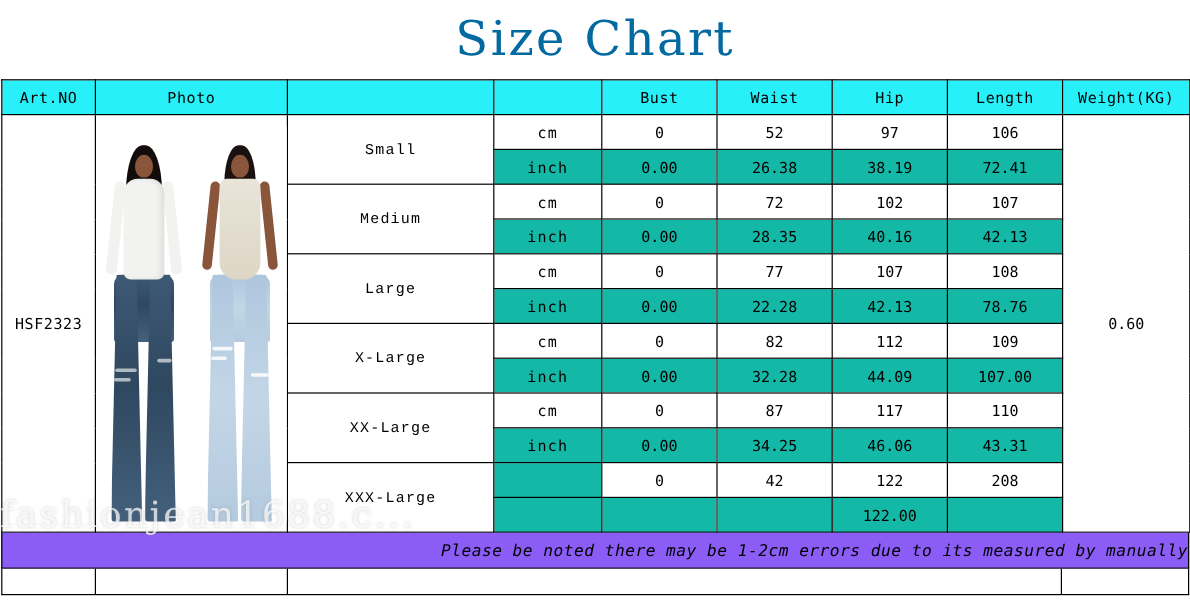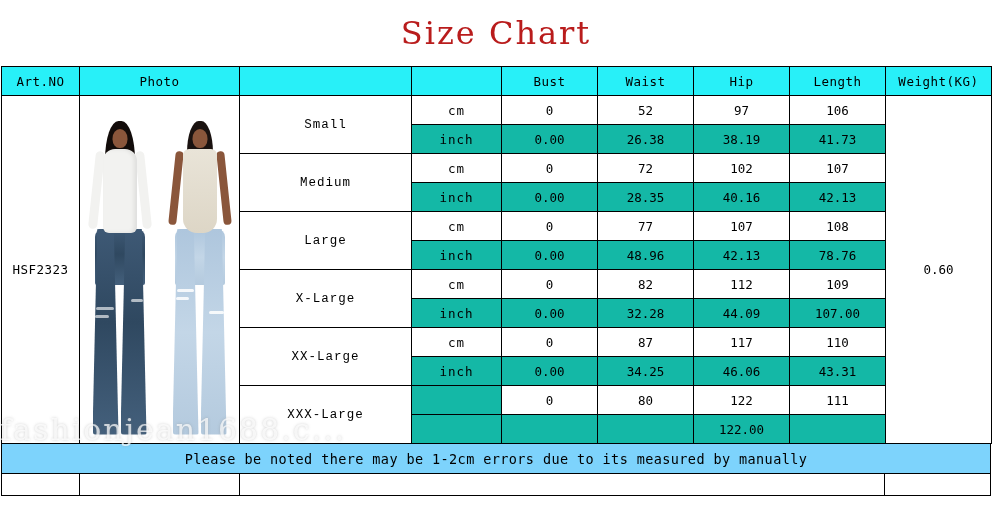--- a/index.html
+++ b/index.html
@@ -17,24 +17,24 @@
   #sheet {
     position: relative;
     width: 992px;
     height: 505px;
     box-sizing: border-box;
   }
   
   .title {
     text-align: center;
     font-family: "DejaVu Serif", "Liberation Serif", serif;
-    font-size: 32px;
+    font-size: 40px;
     line-height: 62px;
     letter-spacing: 2px;
-    color: #b91c1c;
+    color: #0369a1;
     height: 66px;
     padding-top: 2px;
     box-sizing: border-box;
   }
   
   table.chart {
     border-collapse: collapse;
     width: 990px;
     margin: 0 1px;
     table-layout: fixed;
@@ -88,25 +88,26 @@
   }
   
   .note {
     border: 1px solid #000;
     border-top: none;
     width: 990px;
     margin: 0 1px;
     box-sizing: border-box;
     height: 30px;
     line-height: 30px;
-    text-align: center;
+    text-align: right;
     font-size: 13.5px;
     letter-spacing: 0.4px;
     color: #000;
-    background: #7dd3fc;
+    background: #8b5cf6;
+    font-style: italic;
   }
   .bottomstrip {
     width: 990px;
     margin: 0 1px;
     height: 22px;
     box-sizing: border-box;
     border: 1px solid #000;
     border-top: none;
     background: #fff;
     position: relative;
@@ -329,21 +330,21 @@
         <td class="cell-cm">52</td>
         <td class="cell-cm">97</td>
         <td class="cell-cm">106</td>
         <td class="weight" rowspan="12">0.60</td>
       </tr>
       <tr>
         <td class="cell-inch unitcell">inch</td>
         <td class="cell-inch">0.00</td>
         <td class="cell-inch">26.38</td>
         <td class="cell-inch">38.19</td>
-        <td class="cell-inch">41.73</td>
+        <td class="cell-inch">72.41</td>
       </tr>
 
       <tr>
         <td class="sizename" rowspan="2">Medium</td>
         <td class="cell-cm unitcell">cm</td>
         <td class="cell-cm">0</td>
         <td class="cell-cm">72</td>
         <td class="cell-cm">102</td>
         <td class="cell-cm">107</td>
       </tr>
@@ -359,21 +360,21 @@
         <td class="sizename" rowspan="2">Large</td>
         <td class="cell-cm unitcell">cm</td>
         <td class="cell-cm">0</td>
         <td class="cell-cm">77</td>
         <td class="cell-cm">107</td>
         <td class="cell-cm">108</td>
       </tr>
       <tr>
         <td class="cell-inch unitcell">inch</td>
         <td class="cell-inch">0.00</td>
-        <td class="cell-inch">48.96</td>
+        <td class="cell-inch">22.28</td>
         <td class="cell-inch">42.13</td>
         <td class="cell-inch">78.76</td>
       </tr>
 
       <tr>
         <td class="sizename" rowspan="2">X-Large</td>
         <td class="cell-cm unitcell">cm</td>
         <td class="cell-cm">0</td>
         <td class="cell-cm">82</td>
         <td class="cell-cm">112</td>
@@ -400,23 +401,23 @@
         <td class="cell-inch">0.00</td>
         <td class="cell-inch">34.25</td>
         <td class="cell-inch">46.06</td>
         <td class="cell-inch">43.31</td>
       </tr>
 
       <tr>
         <td class="sizename" rowspan="2">XXX-Large</td>
         <td class="cell-inch unitcell"></td>
         <td class="cell-cm">0</td>
-        <td class="cell-cm">80</td>
+        <td class="cell-cm">42</td>
         <td class="cell-cm">122</td>
-        <td class="cell-cm">111</td>
+        <td class="cell-cm">208</td>
       </tr>
       <tr>
         <td class="cell-inch unitcell"></td>
         <td class="cell-inch"></td>
         <td class="cell-inch"></td>
         <td class="cell-inch">122.00</td>
         <td class="cell-inch"></td>
       </tr>
     </tbody>
   </table>

